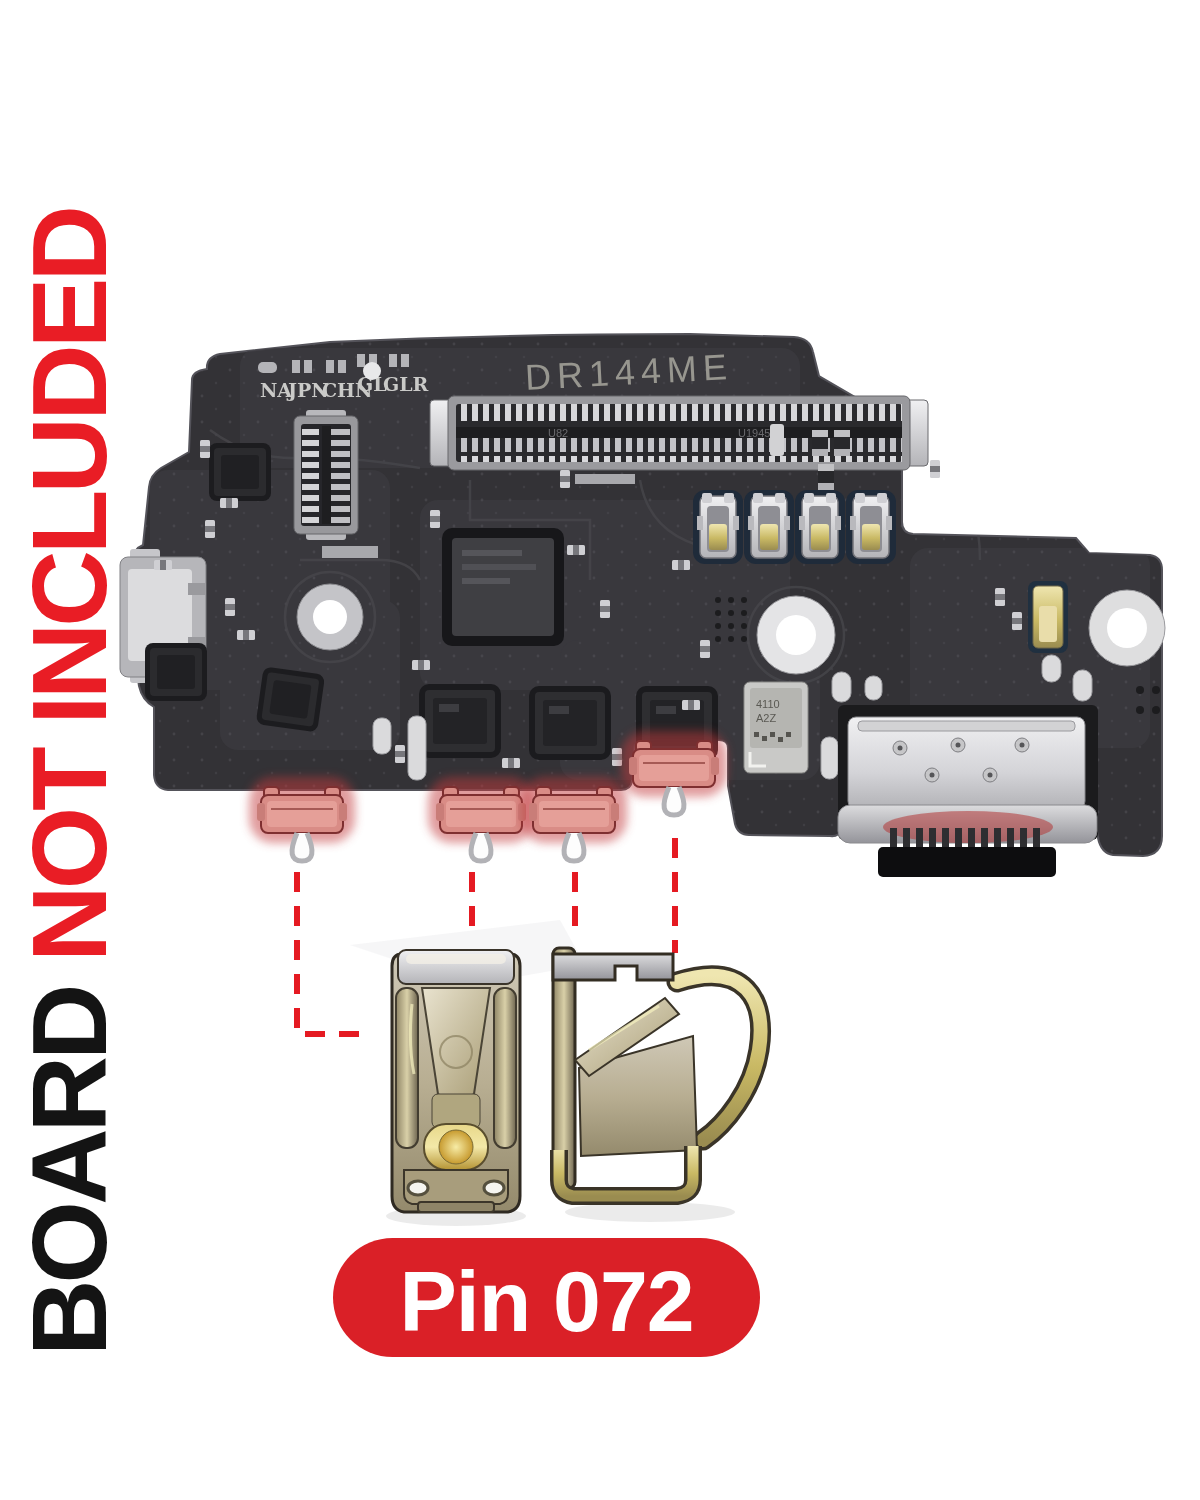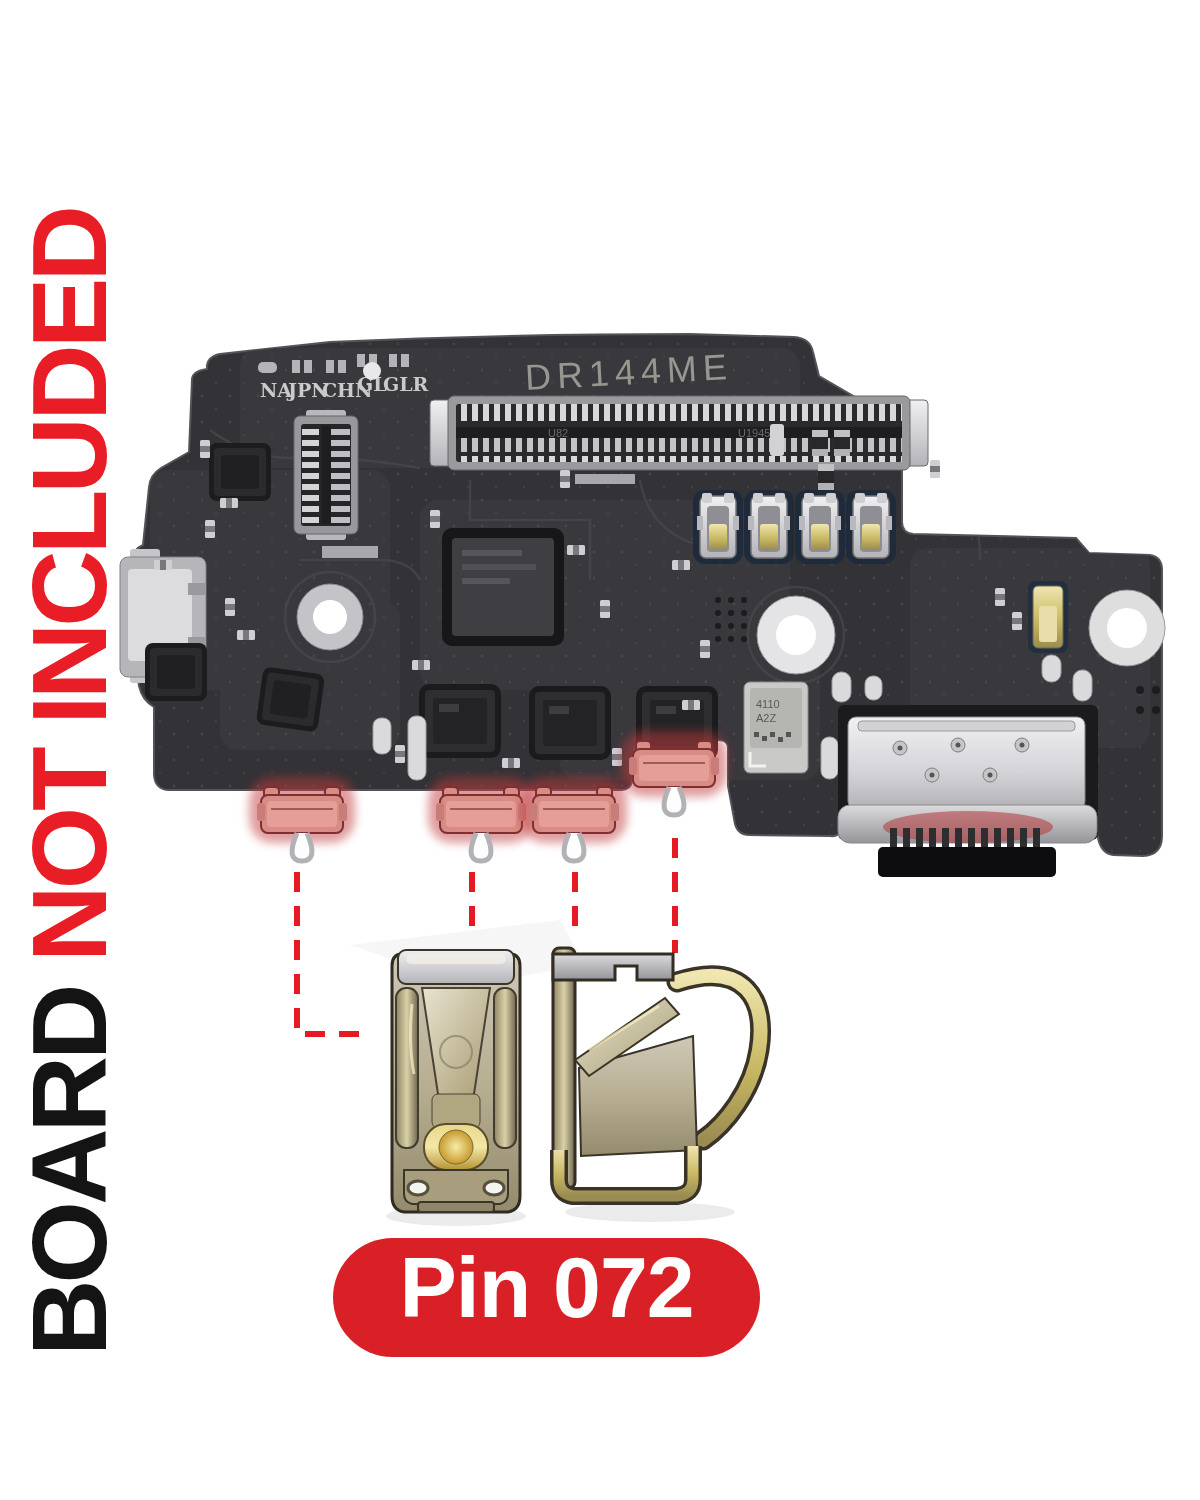--- a/index.html
+++ b/index.html
@@ -7,21 +7,21 @@
           font-family:"Liberation Sans",sans-serif;}
   
   #banner{position:absolute;left:12px;top:1356px;width:1210px;height:114px;
           transform:rotate(-90deg);transform-origin:0 0;
           font-size:106px;font-weight:bold;letter-spacing:-4px;line-height:114px;
           white-space:nowrap;}
   .banner-black{color:#141414;}
   .banner-red{color:#e91d25;}
   
   #pin-badge{position:absolute;left:333px;top:1238px;width:427px;height:119px;
-             background:#da2027;border-radius:60px;display:flex;align-items:flex-start;justify-content:center;}
+             background:#da2027;border-radius:60px;display:flex;align-items:flex-end;justify-content:center;}
   #pin-badge span{color:#ffffff;font-size:86px;font-weight:bold;letter-spacing:-1px;padding-bottom:6px;}
   svg{position:absolute;left:0;top:0;}
   text{font-family:"Liberation Sans",sans-serif;}
   .silk{font-family:"DejaVu Serif",serif;font-weight:bold;fill:#cacac8;}
 </style>
 </head>
 <body>
 
 <div id="canvas">
 

